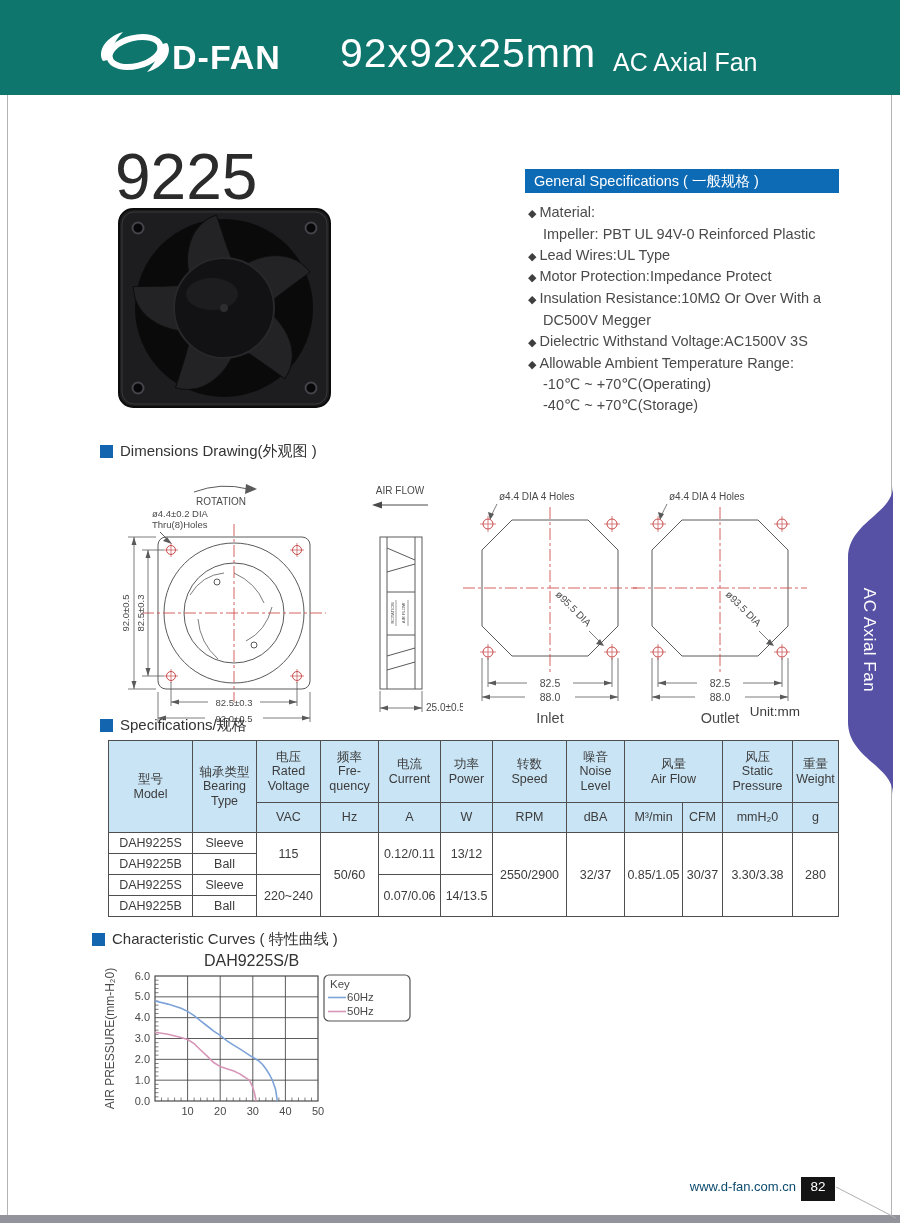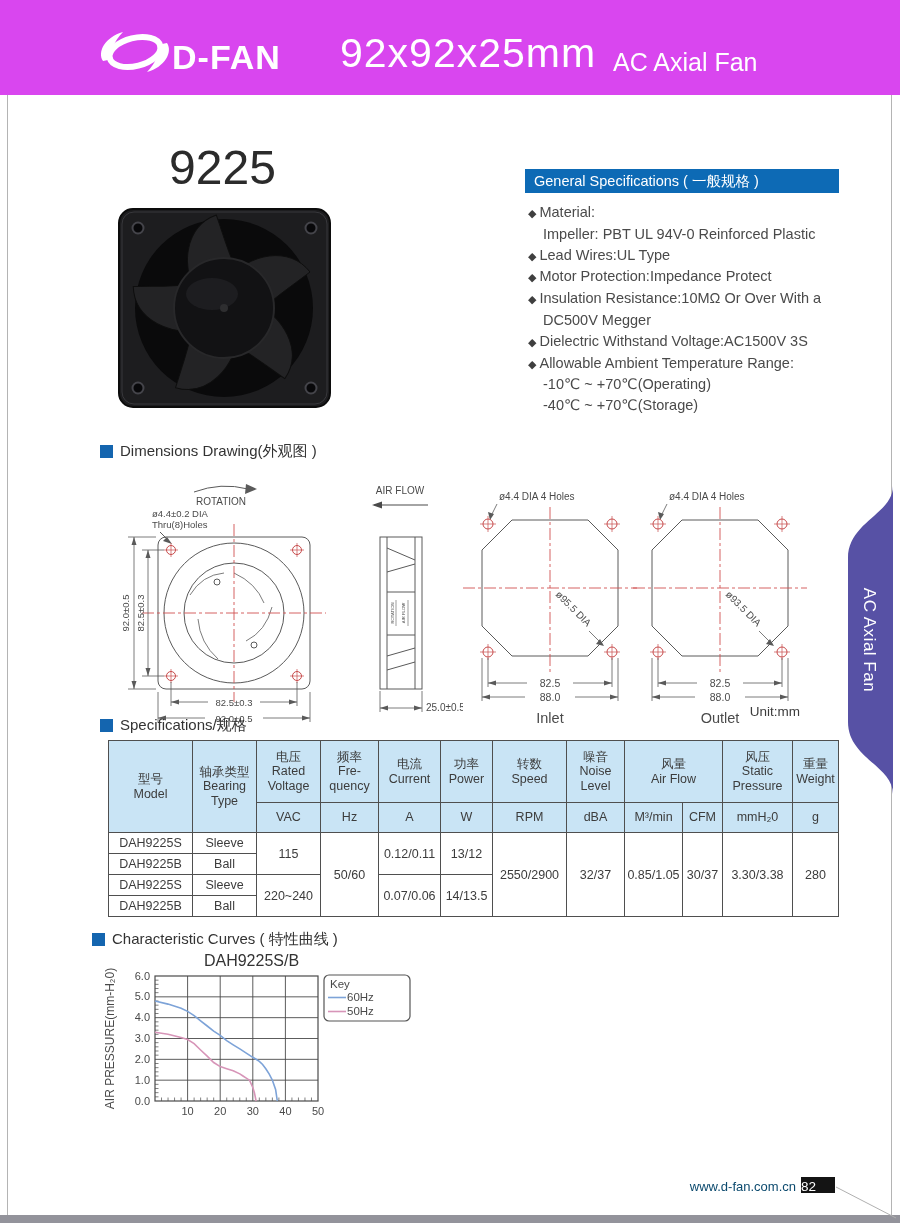--- a/index.html
+++ b/index.html
@@ -1,28 +1,28 @@
 <!DOCTYPE html>
 <html><head>
 <meta charset="utf-8">
 <style>
   html,body{margin:0;padding:0;background:#e8e8e8;}
   .page{position:relative;width:900px;height:1223px;background:#fff;overflow:hidden;
         font-family:"Liberation Sans","DejaVu Sans",sans-serif;color:#3c3c3c;}
   
-  .hdr{position:absolute;left:0;top:0;width:900px;height:95px;background:#d946ef;}
+  .hdr{position:absolute;left:0;top:0;width:900px;height:95px;background:#0f766e;}
   .hdr .brand{position:absolute;left:172px;top:38px;font-size:34px;font-weight:bold;color:#fff;letter-spacing:1px;}
   .hdr .size{position:absolute;left:340px;top:30px;font-size:41px;color:#fff;letter-spacing:1px;}
   .hdr .cat{position:absolute;left:613px;top:48px;font-size:25px;font-weight:500;color:#fff;}
   .logo{position:absolute;left:95px;top:25px;}
   
   .edge{position:absolute;width:1px;background:#b4b4b4;top:95px;height:1120px;}
   .bottomstrip{position:absolute;left:0;top:1215px;width:900px;height:8px;background:#93939b;}
   
-  .model-h{position:absolute;left:115px;top:140px;width:215px;text-align:center;font-size:48px;color:#2b2b2b;}
+  .model-h{position:absolute;left:115px;top:140px;width:215px;text-align:left;font-size:64px;color:#2b2b2b;}
   .photo{position:absolute;left:112px;top:200px;}
   
   .gs-bar{position:absolute;left:525px;top:169px;width:305px;height:24px;background:#0d6ab5;color:#fff;
           font-size:14.5px;line-height:24px;padding-left:9px;}
   .gs-list{position:absolute;left:528px;top:202px;width:330px;font-size:14.5px;color:#4a4a4a;}
   .gs-line{line-height:20.8px;white-space:nowrap;}
   .gs-line.cont{padding-left:15px;}
   .gs-bullet{font-size:11px;margin-right:3px;color:#3f3f3f;}
   
   .sec{position:absolute;font-size:15px;color:#333;display:flex;align-items:center;gap:7px;}
@@ -43,22 +43,22 @@
   .chart .tick{font-size:11px;}
   .chart .ctitle{font-size:16px;fill:#333;}
   .chart .ylab{font-size:12px;}
   .chart .ltxt{font-size:11.5px;}
   
   .tab-svg{position:absolute;left:846px;top:486px;}
   .tab-label{position:absolute;left:846px;top:486px;width:47px;height:308px;display:flex;align-items:center;justify-content:center;}
   .tab-label span{transform:rotate(90deg);white-space:nowrap;color:#fff;font-size:17px;letter-spacing:.5px;}
   
   .site{position:absolute;left:640px;top:1179px;width:156px;text-align:right;font-size:13px;color:#0c4a6e;}
-  .pagebox{position:absolute;left:801px;top:1177px;width:34px;height:16px;background:#141414;color:#fff;
-           font-size:13.5px;text-align:left;line-height:20px;}
+  .pagebox{position:absolute;left:801px;top:1177px;width:34px;height:24px;background:#141414;color:#fff;
+           font-size:13.5px;text-align:center;line-height:20px;}
   .diag{position:absolute;left:830px;top:1184px;}
 </style>
 </head>
 <body>
 
 <div class="page">
 
   <div class="hdr">
     <svg class="logo" width="80" height="54" viewBox="0 0 80 54">
       <ellipse cx="40" cy="27" rx="26" ry="14" fill="none" stroke="#fff" stroke-width="6" transform="rotate(-14 40 27)"></ellipse>

